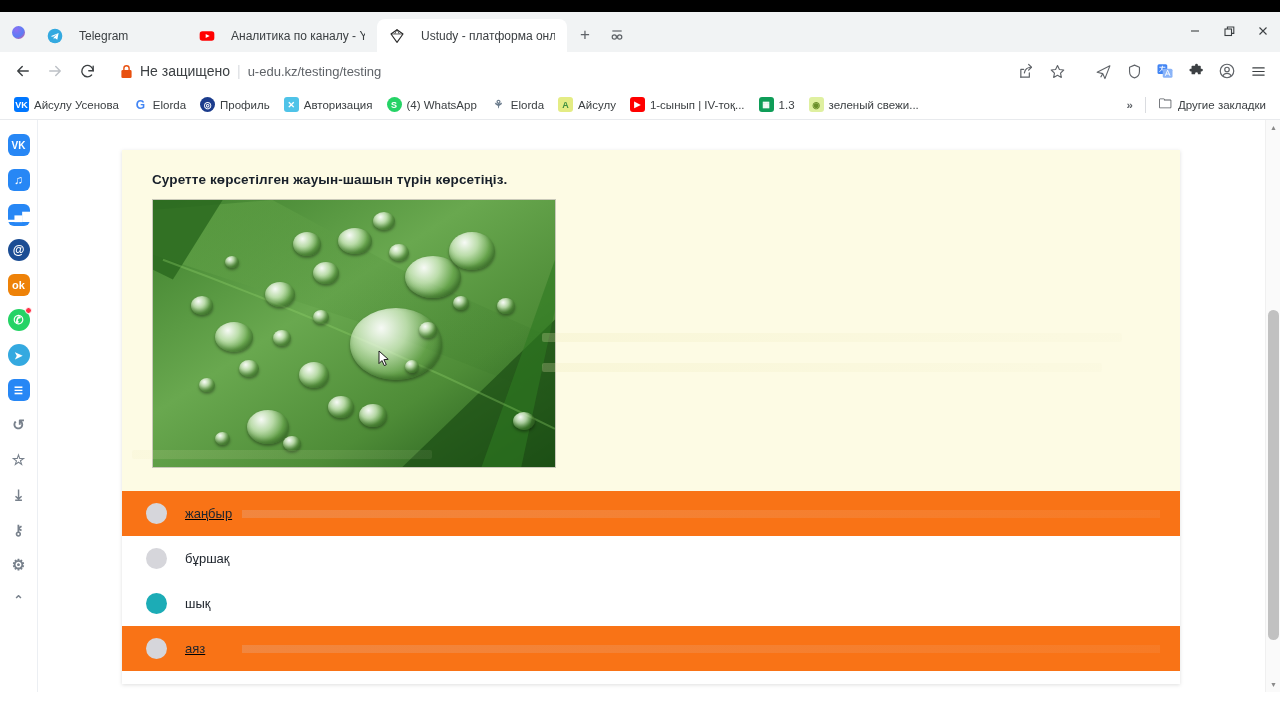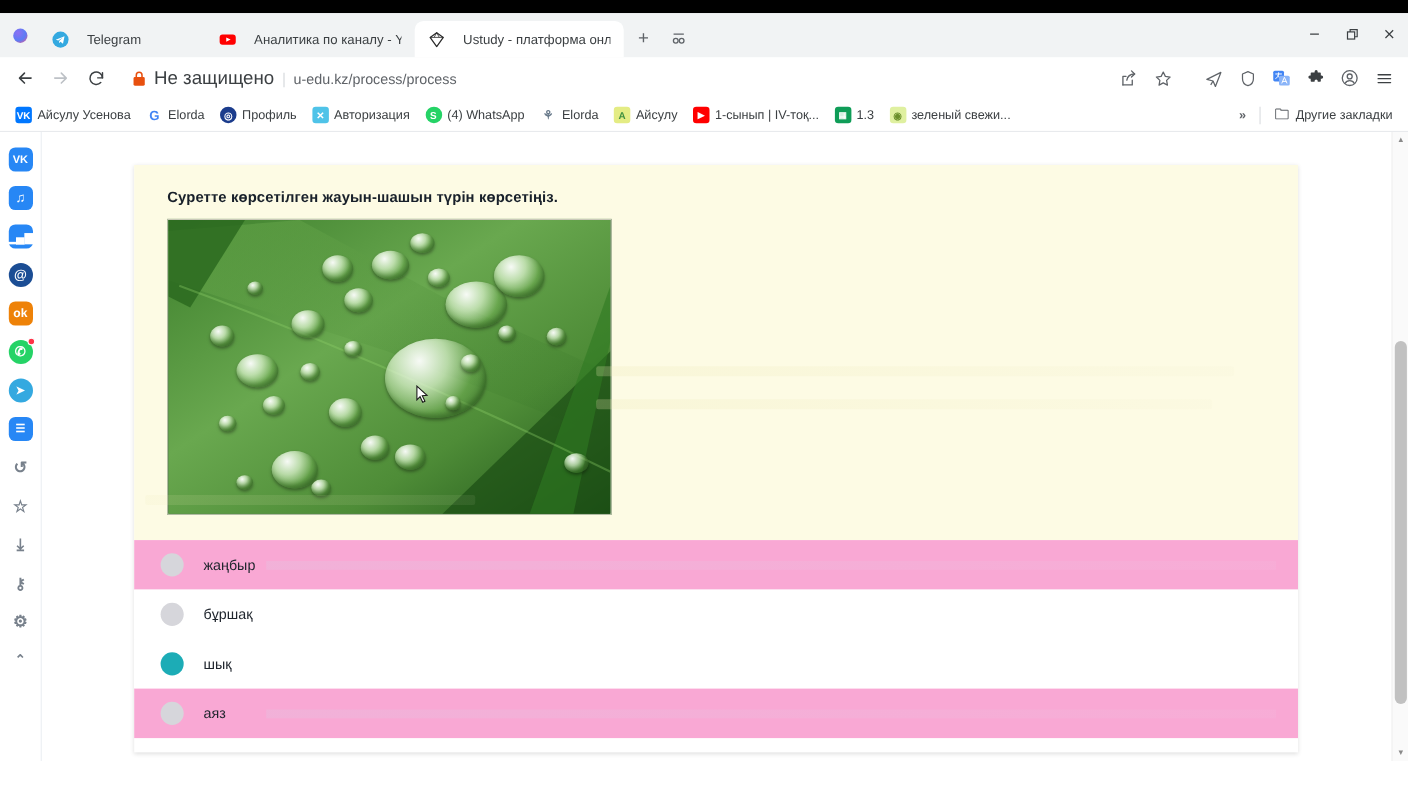--- a/index.html
+++ b/index.html
@@ -62,21 +62,21 @@
   .navbtn {
     width: 30px; height: 30px; display: flex; align-items: center; justify-content: center;
     border-radius: 50%; color: #5f6368; flex: none;
   }
   .navbtn.dim { color: #bdc1c6; }
   .omnibox {
     flex: 1; height: 28px; display: flex; align-items: center;
     padding: 0 10px; gap: 7px; font-size: 13px; margin-left: 6px;
   }
   .lock-ico { width: 13px; height: 15px; flex: none; }
-  .notsecure { color: #3c4043; font-size: 17px; white-space: nowrap; }
+  .notsecure { color: #3c4043; font-size: 14px; white-space: nowrap; }
   .omni-sep { color: #dadce0; font-size: 14px; }
   .url { color: #5f6368; font-size: 13px; white-space: nowrap; }
   .tb-icons { display: flex; align-items: center; gap: 3px; }
   .tbi { width: 28px; height: 28px; display: flex; align-items: center; justify-content: center; color: #5f6368; flex: none; }
 
   
   .bookmarks {
     height: 30px; background: #fff; display: flex; align-items: center;
     padding: 0 8px; gap: 2px; border-bottom: 1px solid #e8eaed;
     font-size: 11.5px; color: #3c4043; white-space: nowrap;
@@ -122,21 +122,21 @@
 
   .cursor-arrow { position: absolute; left: 225px; top: 150px; width: 12px; height: 18px; }
 
   
   .ghost { position: absolute; height: 9px; border-radius: 2px;
            background: linear-gradient(90deg, rgba(236,232,180,.45), rgba(240,238,205,.25)); opacity: .55; }
 
   
   .options { position: relative; }
   .opt { height: 45px; display: flex; align-items: center; padding-left: 24px; gap: 18px; position: relative; }
-  .opt.alt { background: #f9a8d4; }
+  .opt.alt { background: #f97316; text-decoration: underline; }
   .opt.plainbg { background: #ffffff; }
   .radio { width: 21px; height: 21px; border-radius: 50%; background: #d6d6db; flex: none; }
   .radio.sel { background: #1cacb6; }
   .opt-label { font-size: 13px; color: #20262e; }
   .opt .ghostline { position: absolute; left: 120px; right: 20px; height: 8px; opacity: .35;
                     background: linear-gradient(90deg, rgba(210,216,235,.55), rgba(225,230,245,.2)); }
 
   
   .pscroll { position: absolute; right: 0; top: 0; width: 15px; height: 572px; background: #fafafa; border-left: 1px solid #f0f0f0; }
   .pscroll .arrow { position: absolute; left: 0; width: 15px; height: 15px; display: flex; align-items: center; justify-content: center; color: #8a8a8a; font-size: 7px; }
@@ -228,21 +228,21 @@
           </svg>
       </div>
 
       <div class="omnibox">
         <svg class="lock-ico" viewBox="0 0 14 16">
           <rect x="1.5" y="6.5" width="11" height="8.5" rx="1.4" fill="#e8500f"></rect>
           <path d="M4.2 6.5V4.6a2.8 2.8 0 015.6 0v1.9" fill="none" stroke="#e8500f" stroke-width="1.5"></path>
         </svg>
         <span class="notsecure">Не защищено</span>
         <span class="omni-sep">|</span>
-        <span class="url">u-edu.kz/process/process</span>
+        <span class="url">u-edu.kz/testing/testing</span>
       </div>
 
       <div class="tb-icons">
         <div class="tbi">
           <svg width="17" height="17" viewBox="0 0 24 24" fill="none" stroke="#5f6368" stroke-width="1.7" stroke-linecap="round" stroke-linejoin="round">
               <path d="M4 20V9h4"></path>
               <path d="M9 14c1-6 6-8 10-8"></path>
               <path d="M15 2l4 4-4 4"></path>
               <path d="M4 20h12v-6"></path>
             </svg>

